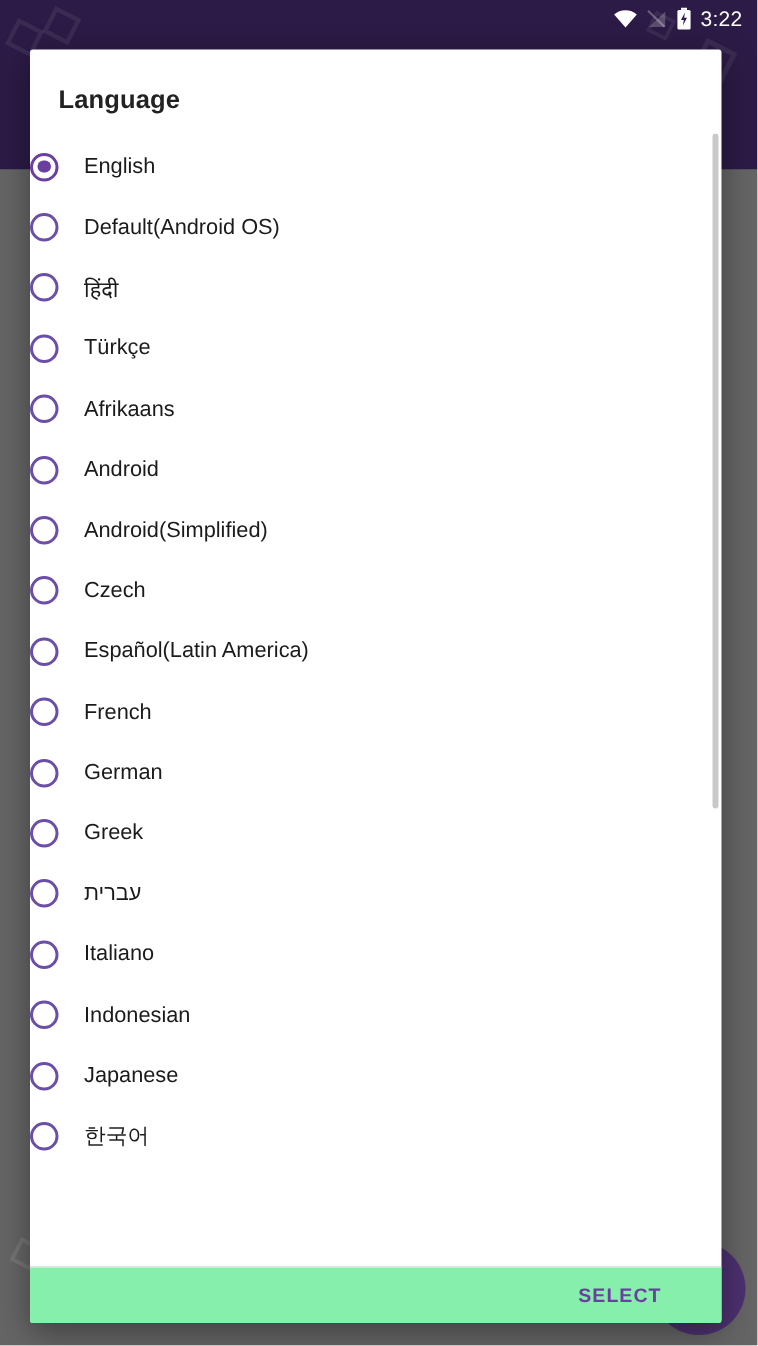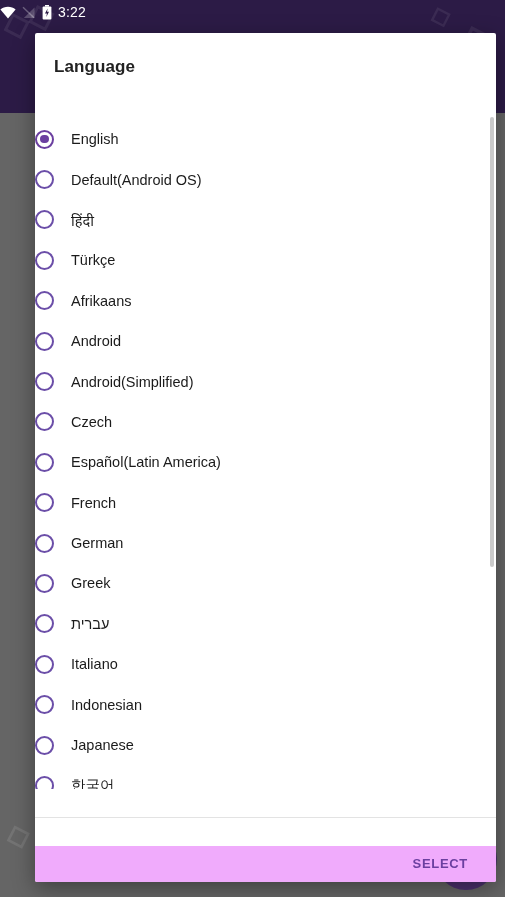--- a/index.html
+++ b/index.html
@@ -72,43 +72,43 @@
   .wm.d { left: 6px;  top: 820px; transform: rotate(-18deg); font-size: 30px; color: rgba(255,255,255,.10); }
 
   
   .statusbar {
     position: absolute;
     left: 0; top: 0;
     width: 505px;
     height: 24px;
     display: flex;
     align-items: center;
+    justify-content: flex-end;
     gap: 6px;
     padding-right: 10px;
     box-sizing: border-box;
     color: #ffffff;
     font-size: 13px;
   }
   .sb-icon { display: inline-flex; align-items: center; }
   .sb-time { font-size: 14px; font-weight: normal; letter-spacing: .2px; }
 
   
   .dialog {
     position: absolute;
-    left: 35px;
+    left: 20px;
     top: 33px;
     width: 461px;
     height: 849px;
     background: #ffffff;
     border-radius: 2px;
     box-shadow: 0 6px 22px rgba(0,0,0,.38);
     display: flex;
     flex-direction: column;
     overflow: hidden;
-    gap: 28px;
   }
   .dialog-title {
     font-size: 17px;
     font-weight: bold;
     color: #222222;
     padding: 24px 0 12px 19px;
     letter-spacing: .1px;
   }
   .list {
     flex: 1 1 auto;
@@ -167,22 +167,22 @@
   .divider {
     height: 1px;
     background: #e3e3e3;
     width: 100%;
   }
   .dialog-actions {
     height: 37px;
     display: flex;
     align-items: center;
     justify-content: flex-end;
-    padding-right: 22px;
-    background: #f0abfc;
+    padding-right: 34px;
+    background: #86efac;
   }
   .action-btn {
     font-size: 13px;
     font-weight: bold;
     letter-spacing: .7px;
     color: #6b3fa0;
     background: transparent;
     border: none;
     padding: 6px 6px;
     cursor: pointer;

